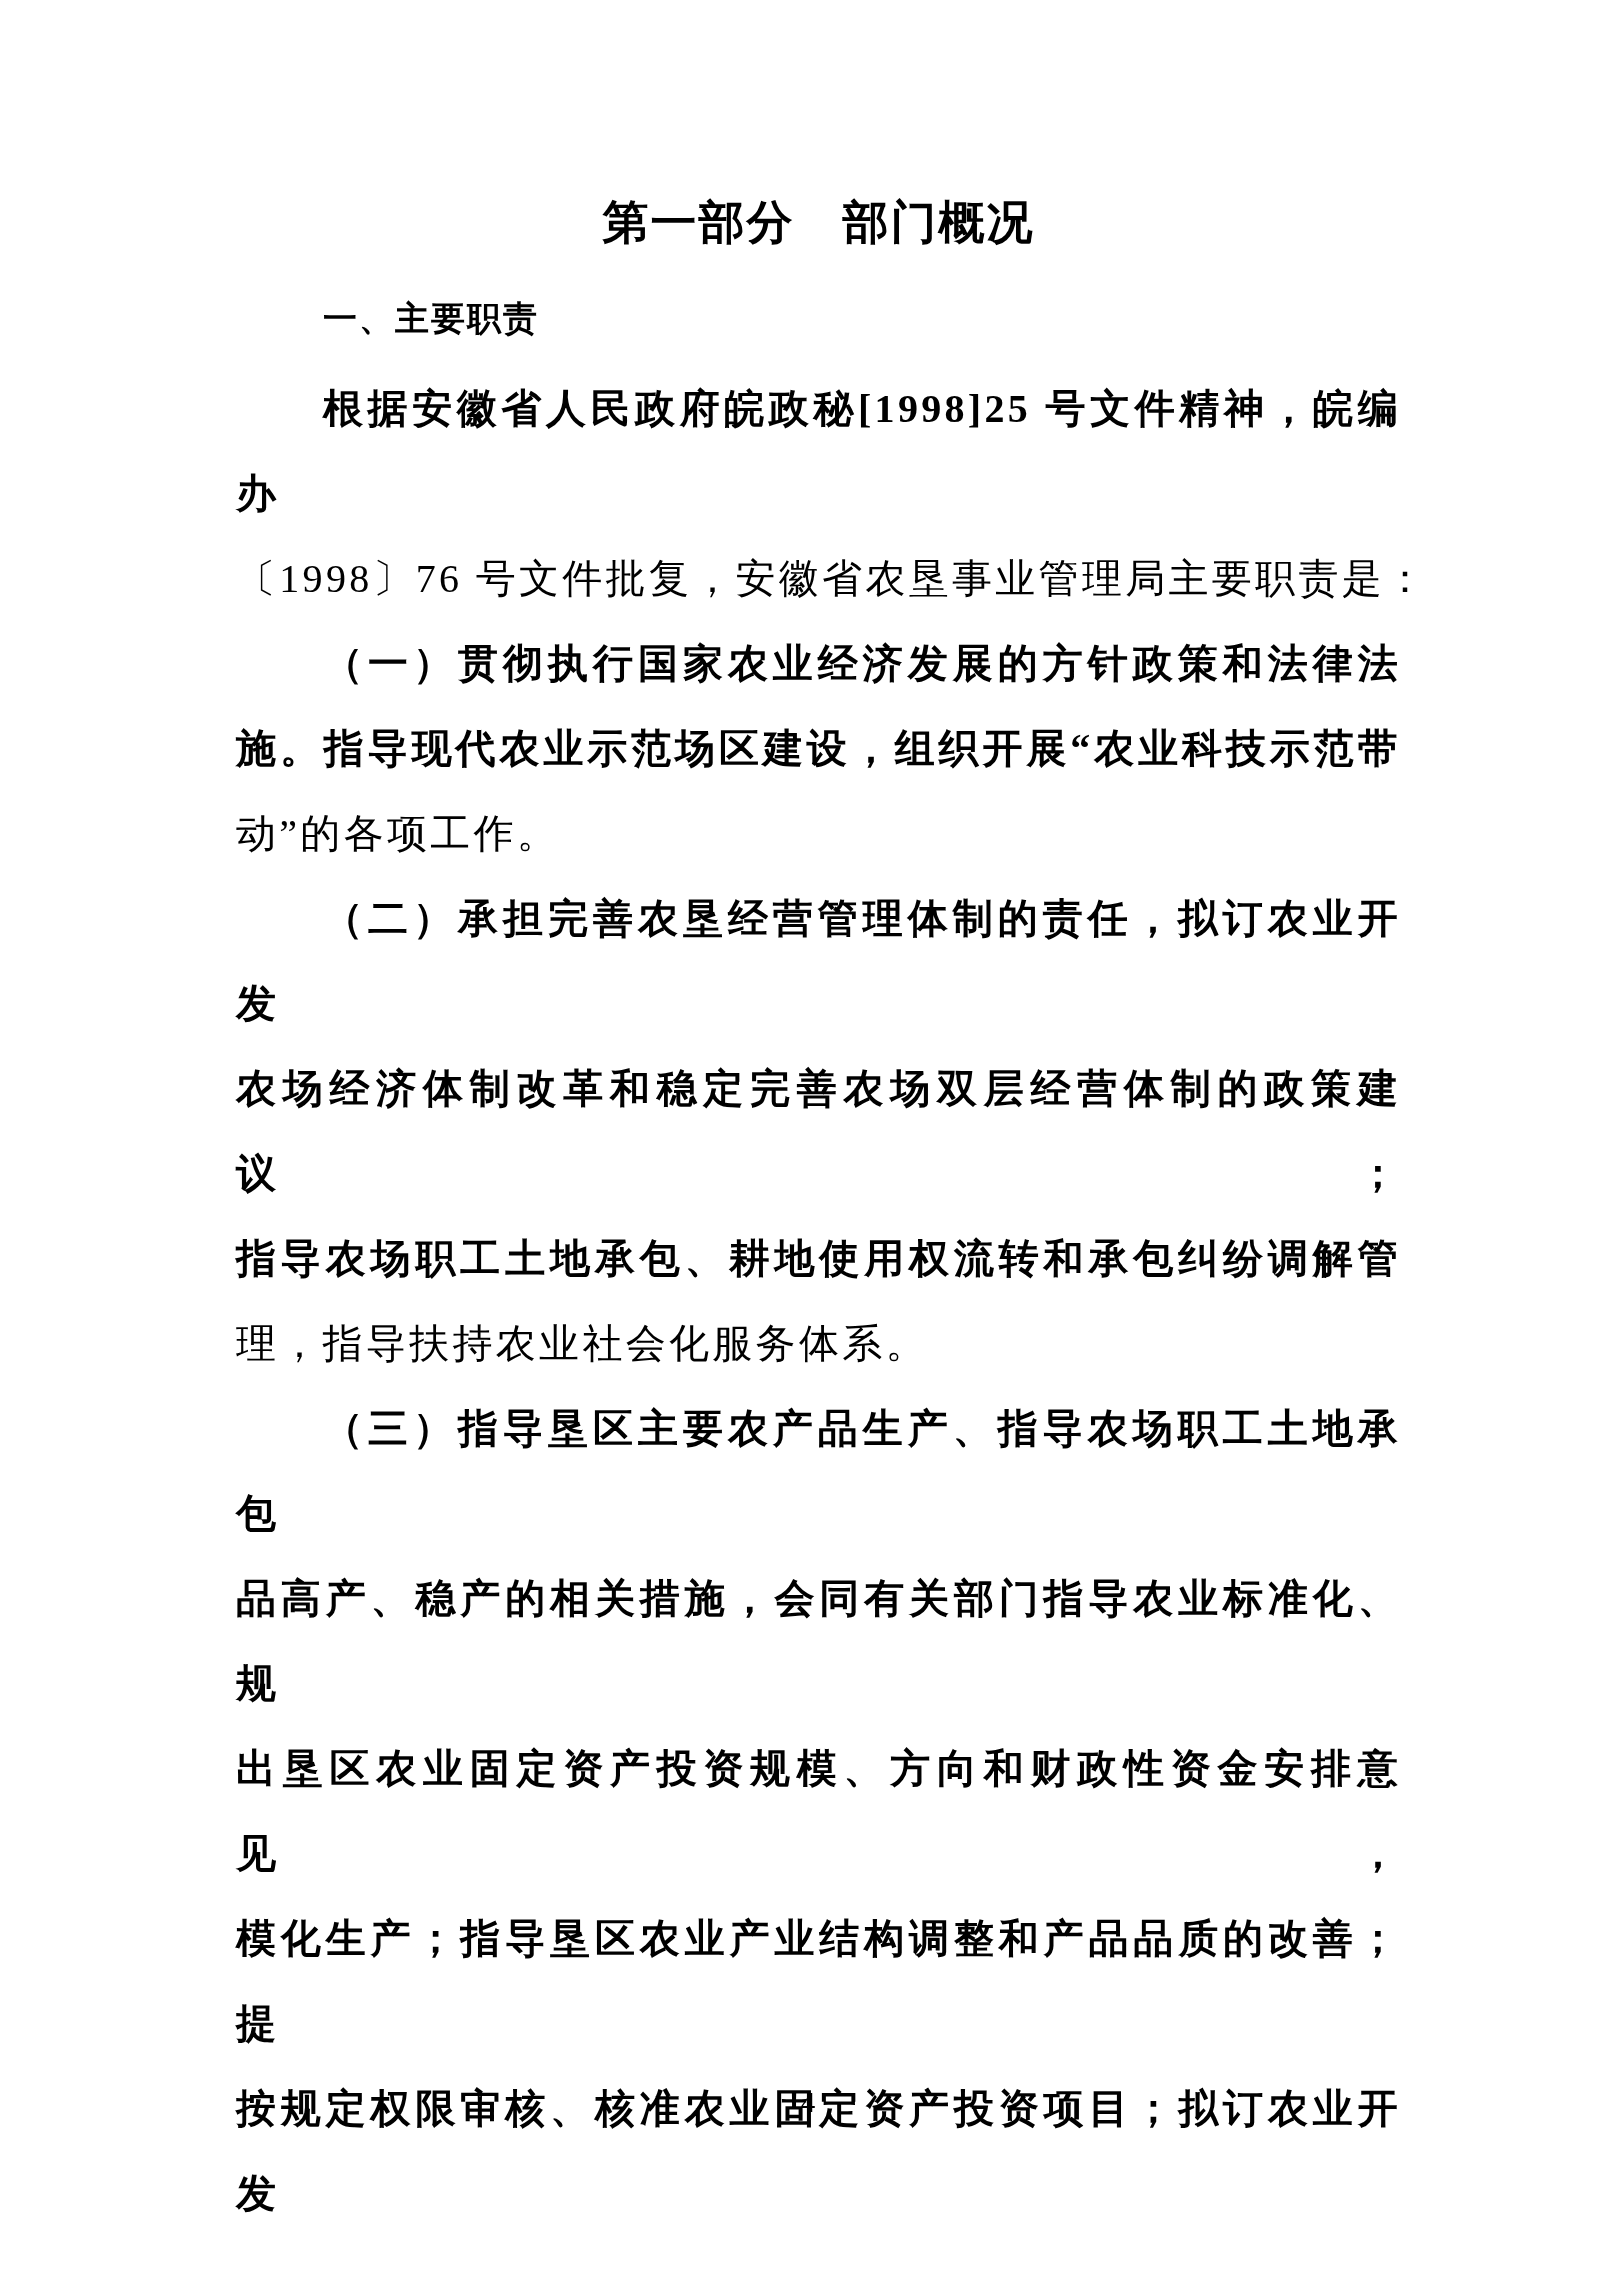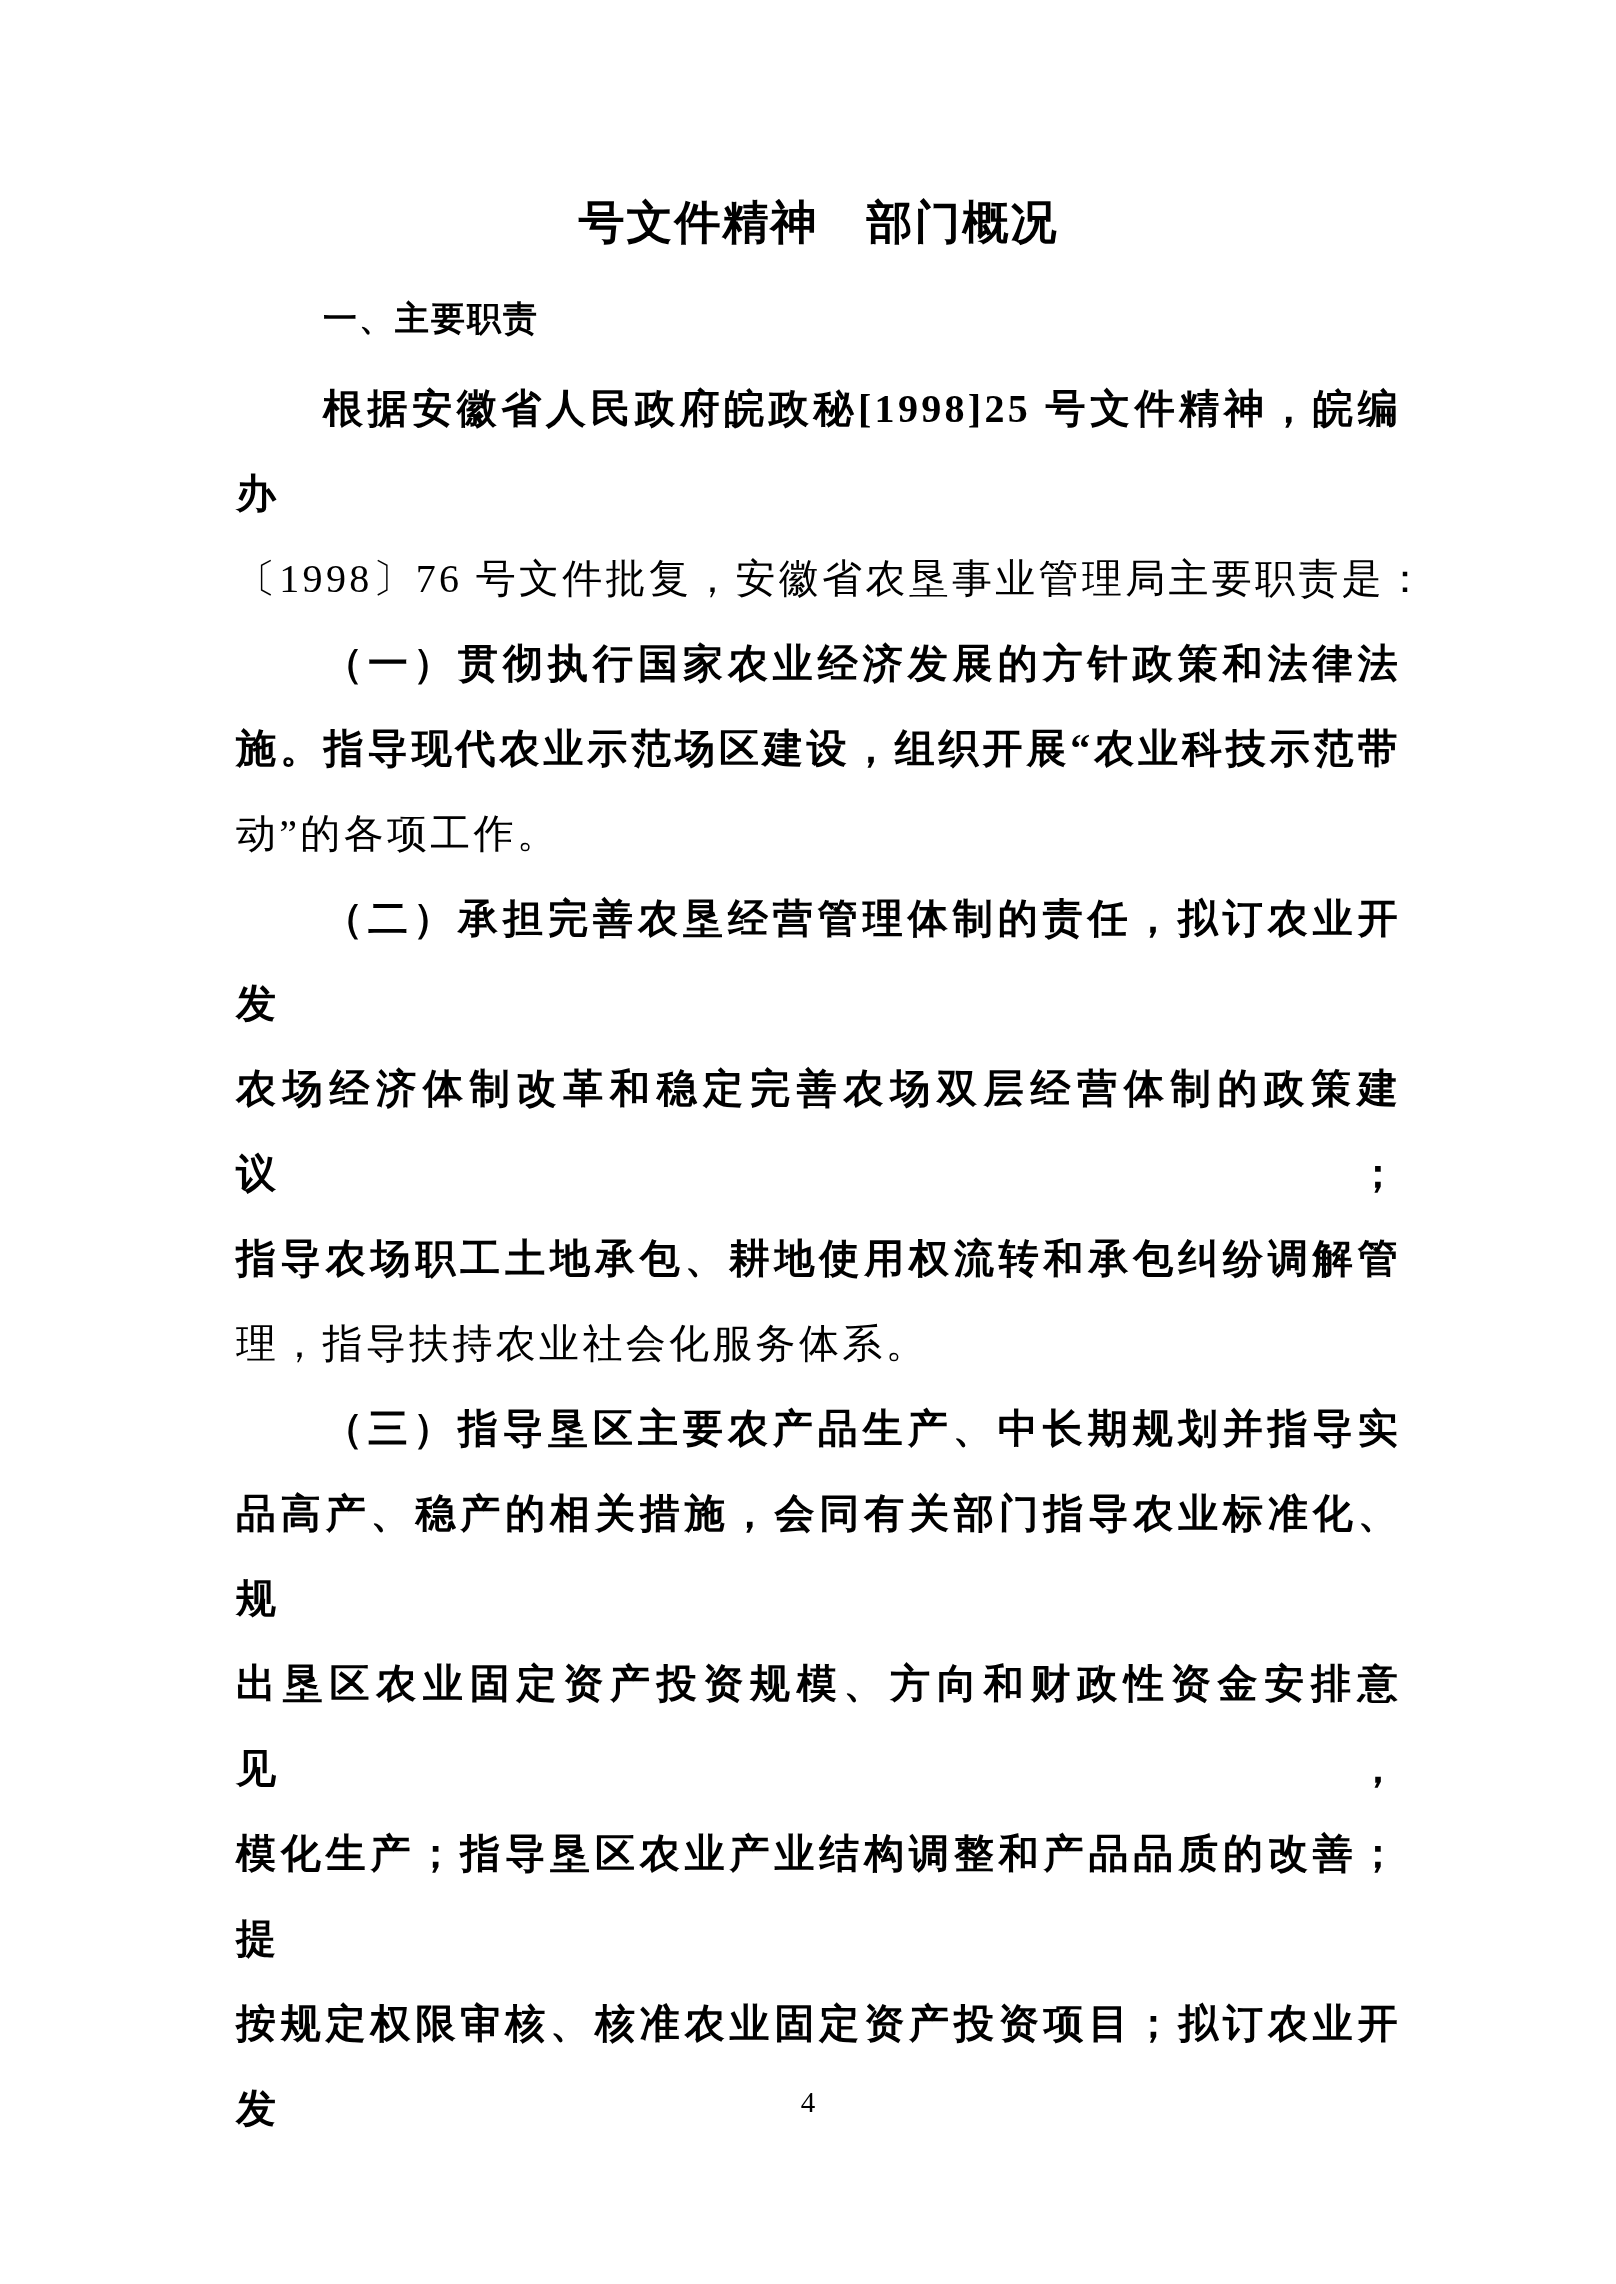--- a/index.html
+++ b/index.html
@@ -70,33 +70,33 @@
     font-family: "Liberation Serif", "DejaVu Serif", serif;
     font-size: 29px;
     line-height: 34px;
   }
 </style>
 </head>
 <body>
 
 <div class="page">
   <div class="content">
-    <h1 class="doc-title">号文件精神　部门概况</h1>
+    <h1 class="doc-title">第一部分　部门概况</h1>
     <h2 class="section-heading">一、主要职责</h2>
     <div class="body-text" id="body-container">
         <div class="line indent just">根据安徽省人民政府皖政秘[1998]25 号文件精神，皖编办</div>
         <div class="line">〔1998〕76 号文件批复，安徽省农垦事业管理局主要职责是：</div>
         <div class="line indent just">（一）贯彻执行国家农业经济发展的方针政策和法律法</div>
         <div class="line just">施。指导现代农业示范场区建设，组织开展“农业科技示范带</div>
         <div class="line">动”的各项工作。</div>
         <div class="line indent just">（二）承担完善农垦经营管理体制的责任，拟订农业开发</div>
         <div class="line just">农场经济体制改革和稳定完善农场双层经营体制的政策建议；</div>
         <div class="line just">指导农场职工土地承包、耕地使用权流转和承包纠纷调解管</div>
         <div class="line">理，指导扶持农业社会化服务体系。</div>
-        <div class="line indent just">（三）指导垦区主要农产品生产、中长期规划并指导实</div>
+        <div class="line indent just">（三）指导垦区主要农产品生产、指导农场职工土地承包</div>
         <div class="line just">品高产、稳产的相关措施，会同有关部门指导农业标准化、规</div>
         <div class="line just">出垦区农业固定资产投资规模、方向和财政性资金安排意见，</div>
         <div class="line just">模化生产；指导垦区农业产业结构调整和产品品质的改善；提</div>
         <div class="line just">按规定权限审核、核准农业固定资产投资项目；拟订农业开发</div>
       </div>
   </div>
   <div class="page-number">4</div>
 </div>
 
 

